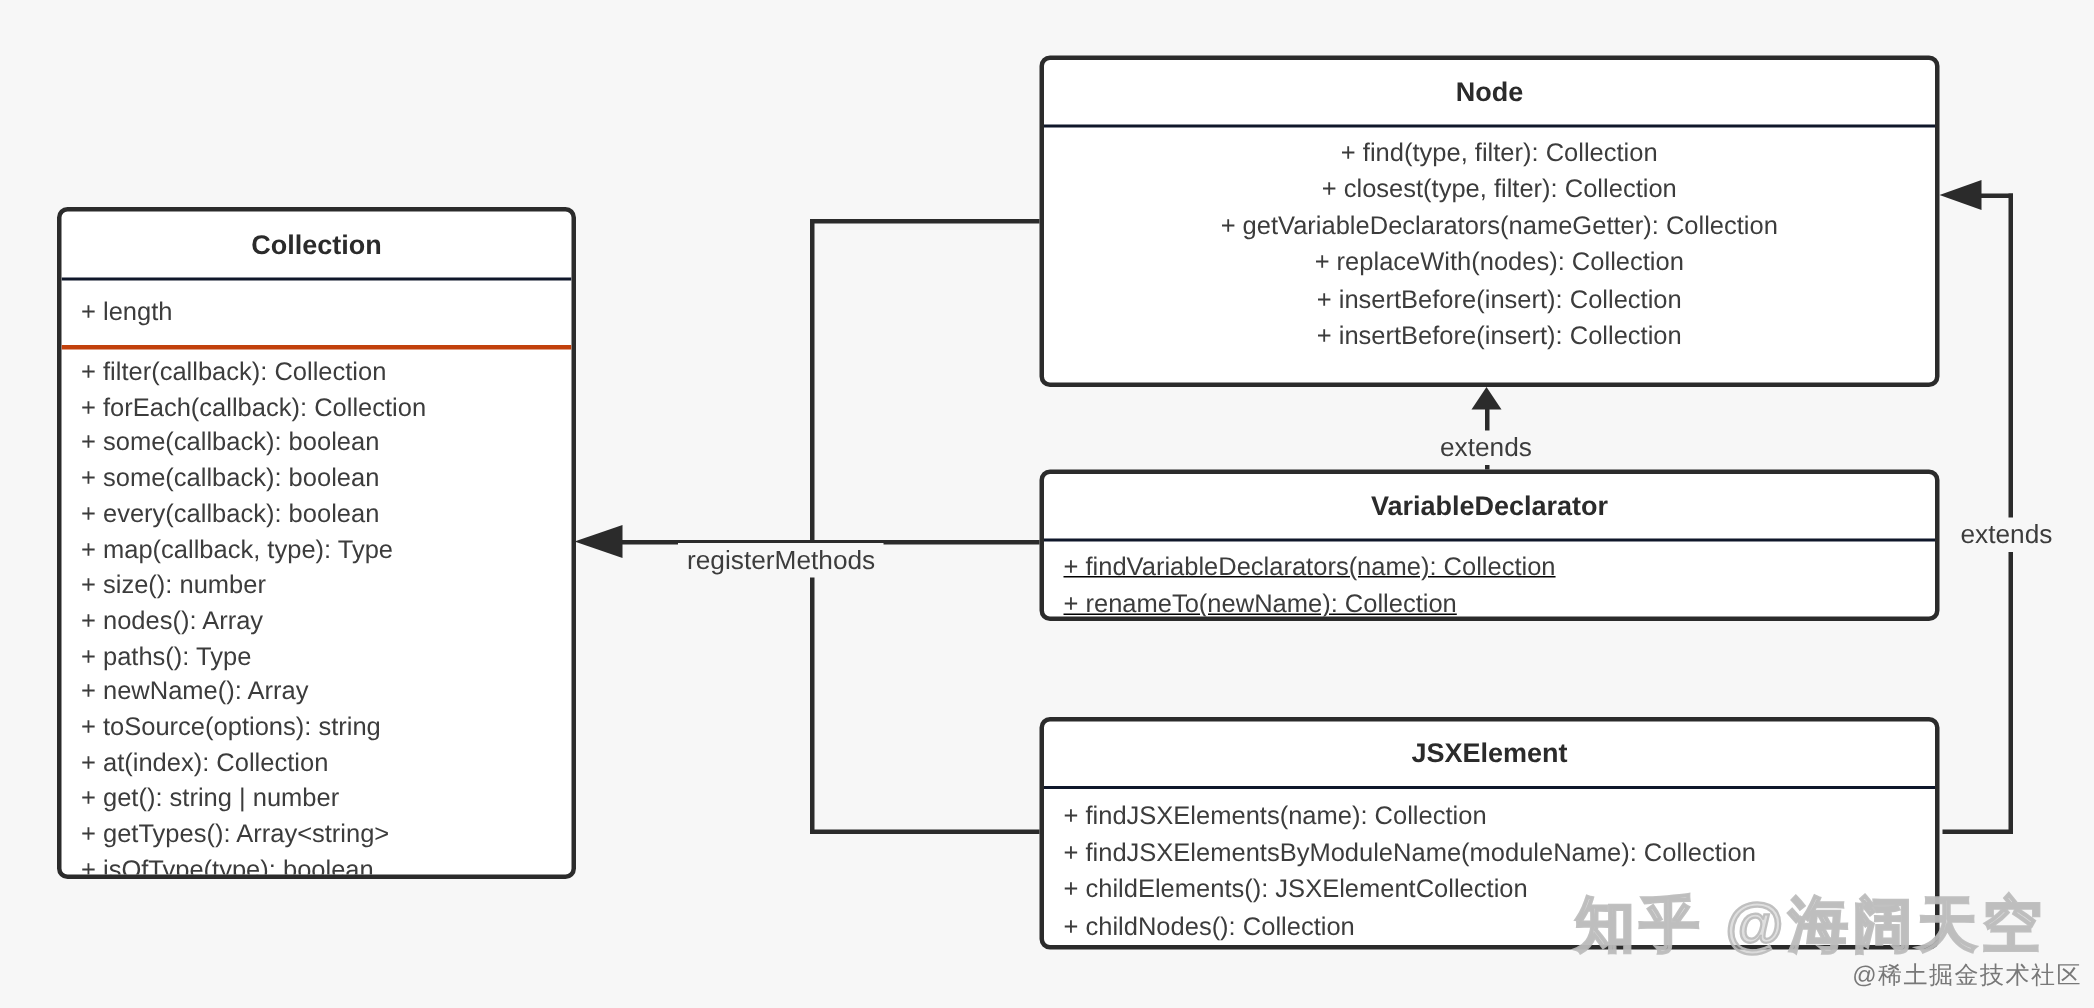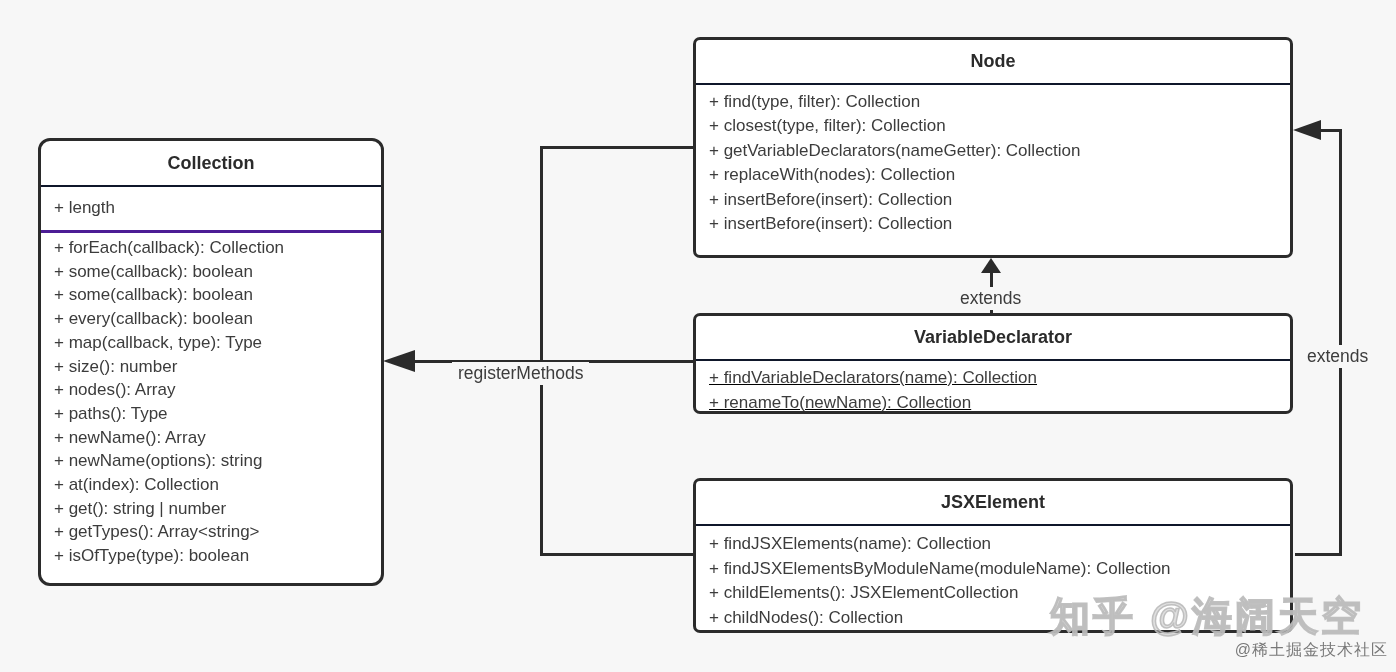--- a/index.html
+++ b/index.html
@@ -28,41 +28,41 @@
     font-weight: bold;
     font-size: 18px;
     color: #2b2b2b;
     text-align: center;
     border-bottom: 2px solid #0f172a;
     display: flex;
     align-items: center;
     justify-content: center;
   }
   .uml-attrs {
-    border-bottom: 3px solid #4c1d95;
+    border-bottom: 3px solid #c2410c;
   }
   .uml-attrs .row {
     line-height: 42px;
   }
   .row {
     font-size: 17px;
     color: #3c3c3c;
     padding-left: 13px;
     white-space: nowrap;
   }
-  #box-collection { left: 38px;  top: 138px; width: 346px; height: 448px; border-radius: 12px; }
+  #box-collection { left: 38px;  top: 138px; width: 346px; height: 448px; }
   #box-collection .uml-title { height: 44px; }
   #box-collection .uml-attrs { height: 43px; }
   #box-collection .uml-methods { padding-top: 3px; }
   #box-collection .uml-methods .row { line-height: 23.7px; }
 
   #box-node { left: 693px; top: 37px; width: 600px; height: 221px; }
   #box-node .uml-title { height: 43px; }
   #box-node .uml-methods { padding-top: 5px; }
-  #box-node .uml-methods .row { line-height: 24.4px; }
+  #box-node .uml-methods .row { line-height: 24.4px; text-align: center; }
 
   #box-variable-declarator { left: 693px; top: 313px; width: 600px; height: 101px; }
   #box-variable-declarator .uml-title { height: 43px; }
   #box-variable-declarator .uml-methods { padding-top: 4px; text-decoration: underline; }
   #box-variable-declarator .uml-methods .row { line-height: 25px; }
 
   #box-jsx-element { left: 693px; top: 478px; width: 600px; height: 155px; }
   #box-jsx-element .uml-title { height: 43px; }
   #box-jsx-element .uml-methods { padding-top: 6px; }
   #box-jsx-element .uml-methods .row { line-height: 24.6px; }
@@ -144,30 +144,31 @@
 </style>
 </head>
 <body>
 
 <div class="uml-box" id="box-collection">
   <div class="uml-title">Collection</div>
   <div class="uml-attrs">
       <div class="row">+ length</div>
     </div>
   <div class="uml-methods">
+      <div class="row">+ filter(callback): Collection</div>
       <div class="row">+ forEach(callback): Collection</div>
       <div class="row">+ some(callback): boolean</div>
       <div class="row">+ some(callback): boolean</div>
       <div class="row">+ every(callback): boolean</div>
       <div class="row">+ map(callback, type): Type</div>
       <div class="row">+ size(): number</div>
       <div class="row">+ nodes(): Array</div>
       <div class="row">+ paths(): Type</div>
       <div class="row">+ newName(): Array</div>
-      <div class="row">+ newName(options): string</div>
+      <div class="row">+ toSource(options): string</div>
       <div class="row">+ at(index): Collection</div>
       <div class="row">+ get(): string | number</div>
       <div class="row">+ getTypes(): Array&lt;string&gt;</div>
       <div class="row">+ isOfType(type): boolean</div>
     </div>
 </div>
 
 <div class="uml-box" id="box-node">
   <div class="uml-title">Node</div>
   <div class="uml-methods">

